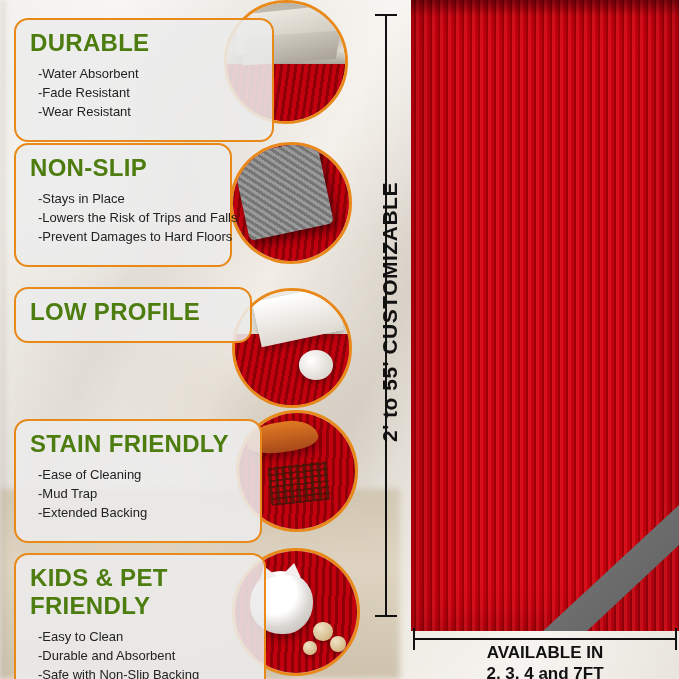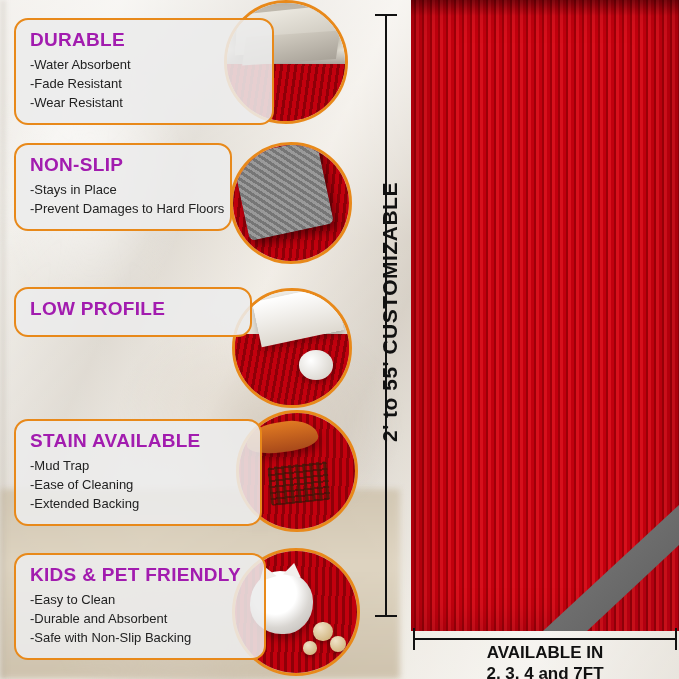--- a/index.html
+++ b/index.html
@@ -164,27 +164,27 @@
   
   .card {
     position: absolute;
     background: rgba(236,236,236,0.88);
     border: 2px solid #e8891a;
     border-radius: 14px;
     padding: 9px 12px 10px 14px;
   }
   .card h3 {
     margin: 0 0 5px 0;
-    font-size: 19px;
+    font-size: 24px;
     font-weight: bold;
     letter-spacing: .3px;
-    color: #a21caf;
+    color: #4d7c0f;
   }
   .card ul {
-    margin: 0; padding: 0;
+    margin: 8px; padding: 0;
     list-style: none;
   }
   .card li {
     font-size: 13px;
     color: #222;
     line-height: 1.45;
     white-space: nowrap;
   }
 
   .card.c0 { left: 14px;  top: 18px;  width: 260px; }
@@ -390,33 +390,34 @@
     <li>-Water Absorbent</li>
     <li>-Fade Resistant</li>
     <li>-Wear Resistant</li>
   </ul>
 </div>
 
 <div class="card c1">
   <h3>NON-SLIP</h3>
   <ul>
     <li>-Stays in Place</li>
+    <li>-Lowers the Risk of Trips and Falls</li>
     <li>-Prevent Damages to Hard Floors</li>
   </ul>
 </div>
 
 <div class="card c2">
   <h3>LOW PROFILE</h3>
 </div>
 
 <div class="card c3">
-  <h3>STAIN AVAILABLE</h3>
+  <h3>STAIN FRIENDLY</h3>
   <ul>
+    <li>-Ease of Cleaning</li>
     <li>-Mud Trap</li>
-    <li>-Ease of Cleaning</li>
     <li>-Extended Backing</li>
   </ul>
 </div>
 
 <div class="card c4">
   <h3>KIDS &amp; PET FRIENDLY</h3>
   <ul>
     <li>-Easy to Clean</li>
     <li>-Durable and Absorbent</li>
     <li>-Safe with Non-Slip Backing</li>

